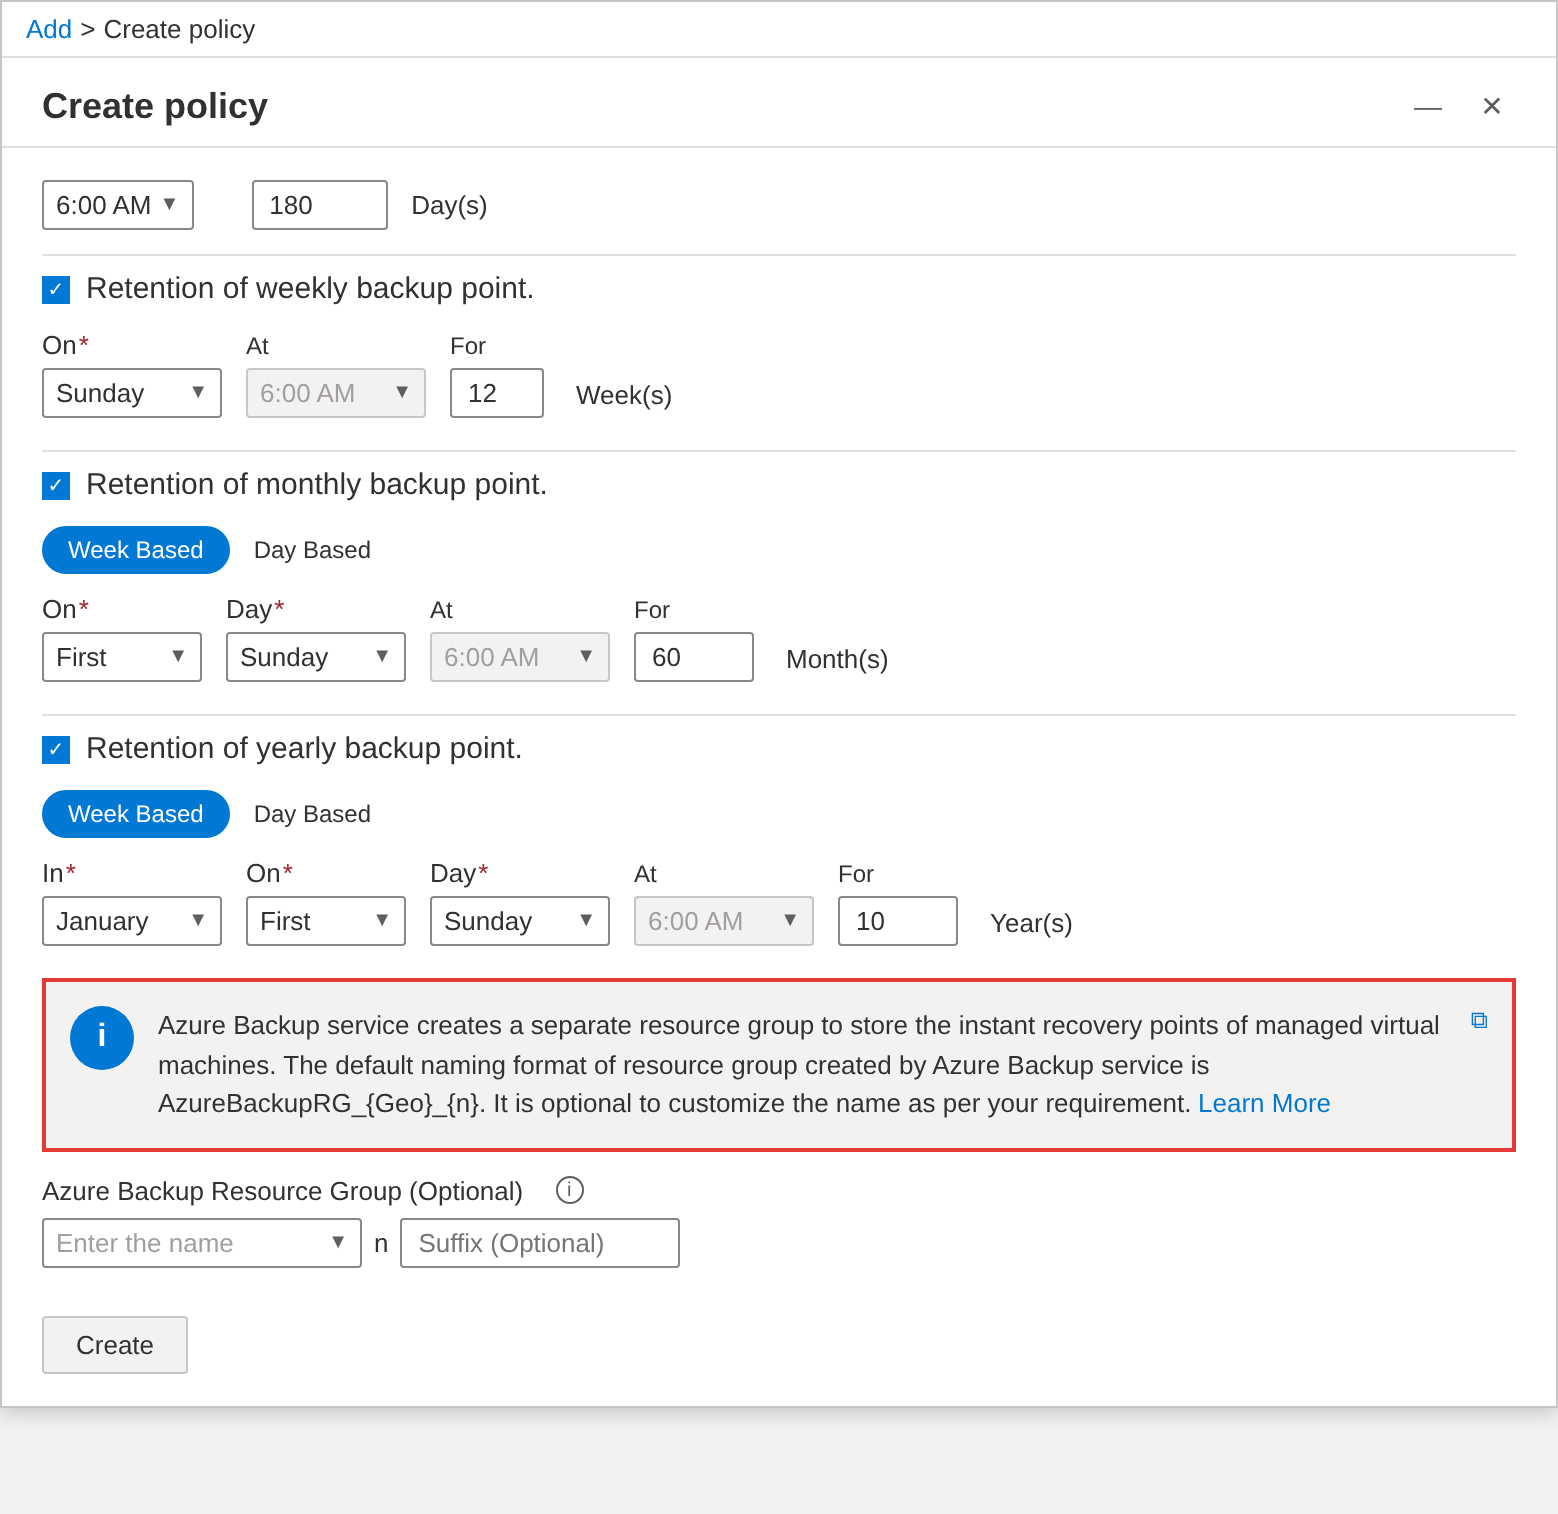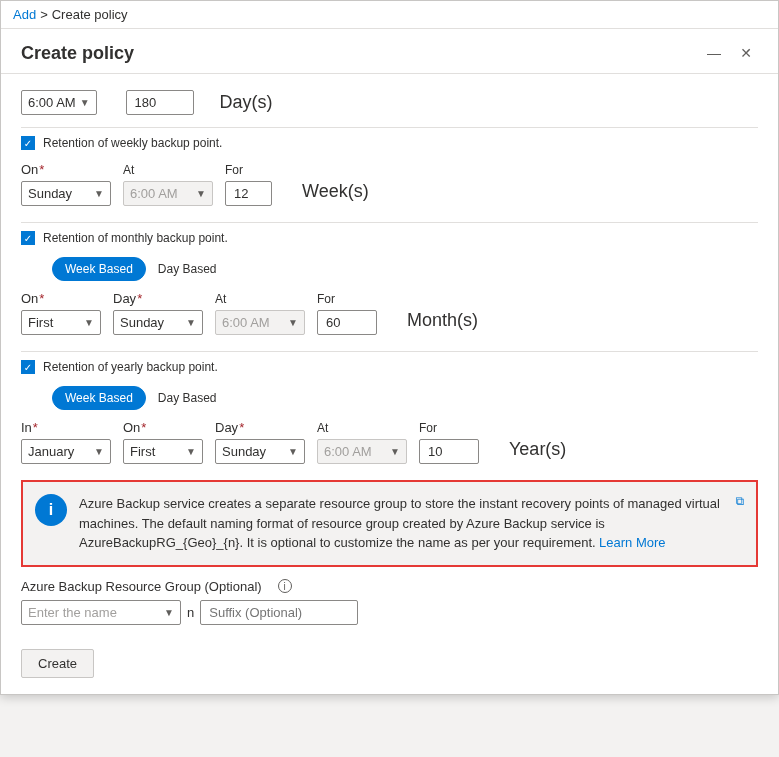--- a/index.html
+++ b/index.html
@@ -11,50 +11,50 @@
     .title-bar { display: flex; align-items: center; justify-content: space-between; padding: 12px 20px 8px 20px; border-bottom: 1px solid #e1dfdd; background: #fff; }
     .title-bar h1 { font-size: 18px; font-weight: 600; }
     .title-bar-actions { display: flex; gap: 8px; }
     .title-btn { background: none; border: none; cursor: pointer; font-size: 14px; color: #605e5c; width: 24px; height: 24px; display: flex; align-items: center; justify-content: center; }
     .content { padding: 16px 20px; overflow-y: auto; max-height: 670px; position: relative; }
 
     .top-row { display: flex; align-items: center; gap: 8px; margin-bottom: 12px; }
     .select-box { border: 1px solid #8a8886; border-radius: 2px; padding: 4px 6px; background: #fff; display: inline-flex; align-items: center; gap: 4px; cursor: pointer; min-width: 70px; justify-content: space-between; }
     .select-box .chevron { font-size: 10px; color: #605e5c; }
     .text-input { border: 1px solid #8a8886; border-radius: 2px; padding: 4px 8px; background: #fff; width: 60px; }
-    .section-label { font-size: 18px; color: #323130; margin-left: 18px; }
+    .section-label { font-size: 13px; color: #323130; margin-left: 4px; }
 
     .checkbox-row { display: flex; align-items: center; gap: 8px; margin-bottom: 12px; margin-top: 8px; }
     .checkbox { width: 14px; height: 14px; border: 1px solid #8a8886; background: #fff; display: inline-flex; align-items: center; justify-content: center; cursor: pointer; }
     .checkbox.checked { background: #0078d4; border-color: #0078d4; color: #fff; font-size: 10px; }
-    .checkbox-label { font-size: 12px; }
+    .checkbox-label { font-size: 15px; }
 
     .row-group { margin-bottom: 16px; }
     .field-row { display: flex; align-items: center; gap: 12px; flex-wrap: wrap; }
     .field-group { display: flex; flex-direction: column; gap: 2px; }
     .field-label { font-size: 12px; color: #323130; margin-bottom: 2px; }
     .required { color: #a4262c; margin-left: 1px; }
 
     .toggle-group { display: flex; margin-bottom: 10px; }
     .toggle-btn { padding: 4px 12px; border: 1px solid #0078d4; cursor: pointer; font-size: 12px; }
-    .toggle-btn.active { background: #0078d4; color: #fff; border-color: #0078d4; border-radius: 12px; margin-left: 31px; }
+    .toggle-btn.active { background: #0078d4; color: #fff; border-color: #0078d4; border-radius: 12px; }
     .toggle-btn.inactive { background: #fff; color: #323130; border: none; }
 
     .info-box { background: #f3f2f1; border: 2px solid #e53935; padding: 12px; display: flex; gap: 12px; align-items: flex-start; margin-bottom: 12px; }
     .info-icon { width: 32px; height: 32px; background: #0078d4; border-radius: 50%; display: flex; align-items: center; justify-content: center; color: #fff; font-weight: bold; font-size: 16px; flex-shrink: 0; }
     .info-text { font-size: 12px; line-height: 1.5; color: #323130; flex: 1; }
     .info-text a { color: #0078d4; text-decoration: none; }
     .info-link-icon { color: #0078d4; font-size: 12px; cursor: pointer; }
 
     .resource-group-section { margin-bottom: 12px; }
     .resource-group-title { display: flex; align-items: center; gap: 16px; font-size: 13px; margin-bottom: 6px; }
     .info-circle { width: 14px; height: 14px; border-radius: 50%; border: 1px solid #605e5c; display: inline-flex; align-items: center; justify-content: center; font-size: 10px; color: #605e5c; cursor: pointer; }
     .input-row { display: flex; align-items: center; gap: 4px; }
     .sep-n { font-size: 13px; margin: 0 2px; }
-    .suffix-input { border: 1px solid #8a8886; border-radius: 2px; padding: 4px 8px; background: #fff; width: 158px; color: #a19f9d; }
+    .suffix-input { border: 1px solid #8a8886; border-radius: 2px; padding: 4px 8px; background: #fff; width: 140px; color: #a19f9d; }
 
     .create-btn { background: #f3f2f1; border: 1px solid #c8c6c4; border-radius: 2px; padding: 6px 16px; cursor: pointer; font-size: 13px; color: #323130; margin-top: 8px; }
 
     .divider { border: none; border-top: 1px solid #e1dfdd; margin: 8px 0; }
   </style>
 </head>
 <body>
 
 <div class="window">
 

